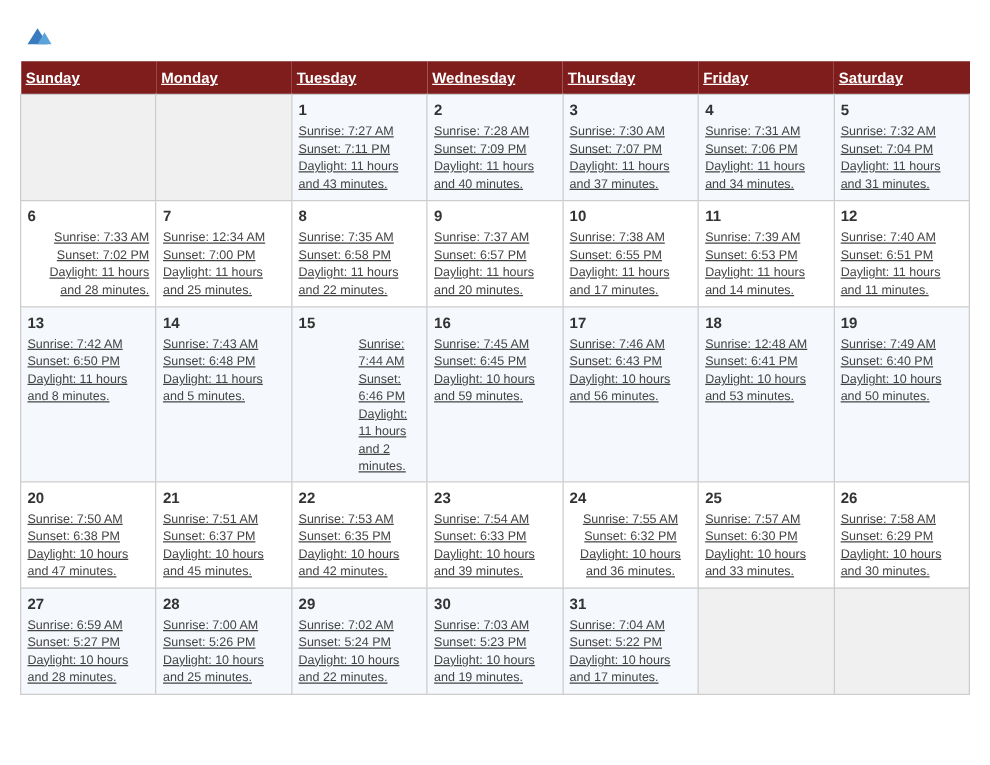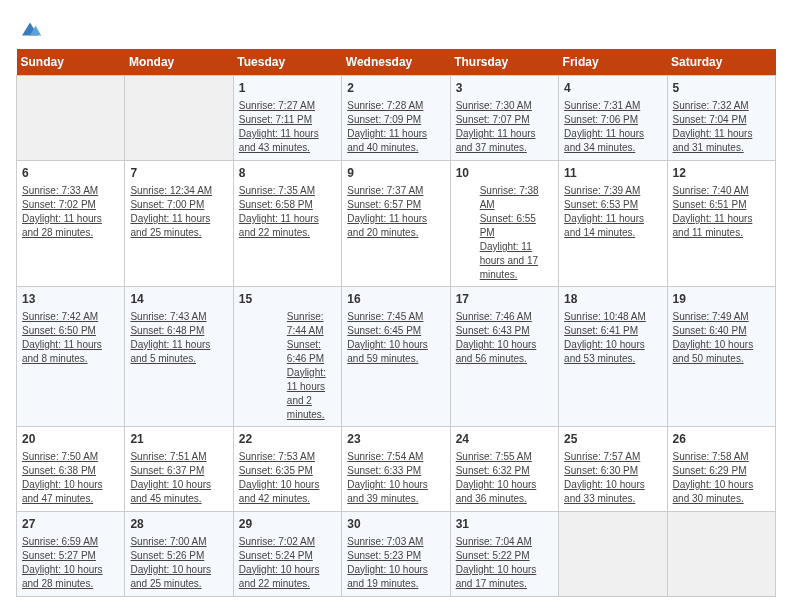--- a/index.html
+++ b/index.html
@@ -45,26 +45,27 @@
     .location {
       font-size: 14px;
       color: #555;
     }
     table {
       width: 100%;
       border-collapse: collapse;
       font-size: 11px;
     }
     thead tr th {
-      background-color: #c2410c;
+      background-color: #7f1d1d;
       color: #fff;
       padding: 6px 4px;
       text-align: left;
       font-size: 12px;
       font-weight: bold;
+      text-decoration: underline;
     }
     tbody tr td {
       border: 1px solid #ccc;
       vertical-align: top;
       padding: 4px 5px;
       width: 108px;
       min-height: 80px;
       height: 85px;
       color: #333;
       line-height: 1.4;
@@ -159,21 +160,21 @@
         <td>
           <span class="day-number">5</span>
           <div class="day-info" style="white-space: pre-line;">Sunrise: 7:32 AM
 Sunset: 7:04 PM
 Daylight: 11 hours and 31 minutes.</div>
         </td>
       </tr>
       <tr>
         <td>
           <span class="day-number">6</span>
-          <div class="day-info" style="white-space: pre-line;">Sunrise: 7:33 AM
+          <div class="day-info" style="white-space: pre-line; text-align: right;">Sunrise: 7:33 AM
 Sunset: 7:02 PM
 Daylight: 11 hours and 28 minutes.</div>
         </td>
         <td>
           <span class="day-number">7</span>
           <div class="day-info" style="white-space: pre-line;">Sunrise: 12:34 AM
 Sunset: 7:00 PM
 Daylight: 11 hours and 25 minutes.</div>
         </td>
         <td>
@@ -183,21 +184,21 @@
 Daylight: 11 hours and 22 minutes.</div>
         </td>
         <td>
           <span class="day-number">9</span>
           <div class="day-info" style="white-space: pre-line;">Sunrise: 7:37 AM
 Sunset: 6:57 PM
 Daylight: 11 hours and 20 minutes.</div>
         </td>
         <td>
           <span class="day-number">10</span>
-          <div class="day-info" style="white-space: pre-line; margin-left: 24px;">Sunrise: 7:38 AM
+          <div class="day-info" style="white-space: pre-line;">Sunrise: 7:38 AM
 Sunset: 6:55 PM
 Daylight: 11 hours and 17 minutes.</div>
         </td>
         <td>
           <span class="day-number">11</span>
           <div class="day-info" style="white-space: pre-line;">Sunrise: 7:39 AM
 Sunset: 6:53 PM
 Daylight: 11 hours and 14 minutes.</div>
         </td>
         <td>
@@ -233,21 +234,21 @@
 Daylight: 10 hours and 59 minutes.</div>
         </td>
         <td>
           <span class="day-number">17</span>
           <div class="day-info" style="white-space: pre-line;">Sunrise: 7:46 AM
 Sunset: 6:43 PM
 Daylight: 10 hours and 56 minutes.</div>
         </td>
         <td>
           <span class="day-number">18</span>
-          <div class="day-info" style="white-space: pre-line;">Sunrise: 10:48 AM
+          <div class="day-info" style="white-space: pre-line;">Sunrise: 12:48 AM
 Sunset: 6:41 PM
 Daylight: 10 hours and 53 minutes.</div>
         </td>
         <td>
           <span class="day-number">19</span>
           <div class="day-info" style="white-space: pre-line;">Sunrise: 7:49 AM
 Sunset: 6:40 PM
 Daylight: 10 hours and 50 minutes.</div>
         </td>
       </tr>
@@ -271,21 +272,21 @@
 Daylight: 10 hours and 42 minutes.</div>
         </td>
         <td>
           <span class="day-number">23</span>
           <div class="day-info" style="white-space: pre-line;">Sunrise: 7:54 AM
 Sunset: 6:33 PM
 Daylight: 10 hours and 39 minutes.</div>
         </td>
         <td>
           <span class="day-number">24</span>
-          <div class="day-info" style="white-space: pre-line;">Sunrise: 7:55 AM
+          <div class="day-info" style="white-space: pre-line; text-align: center;">Sunrise: 7:55 AM
 Sunset: 6:32 PM
 Daylight: 10 hours and 36 minutes.</div>
         </td>
         <td>
           <span class="day-number">25</span>
           <div class="day-info" style="white-space: pre-line;">Sunrise: 7:57 AM
 Sunset: 6:30 PM
 Daylight: 10 hours and 33 minutes.</div>
         </td>
         <td>

